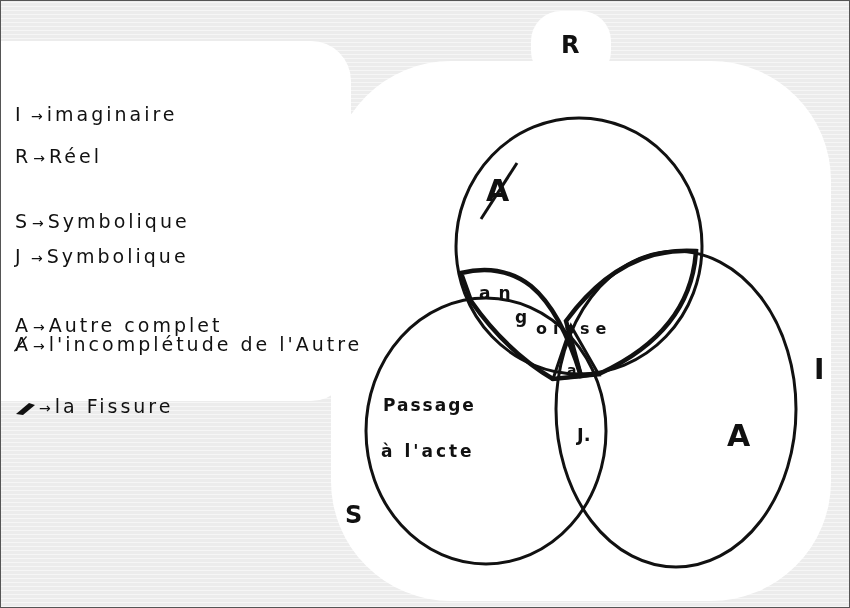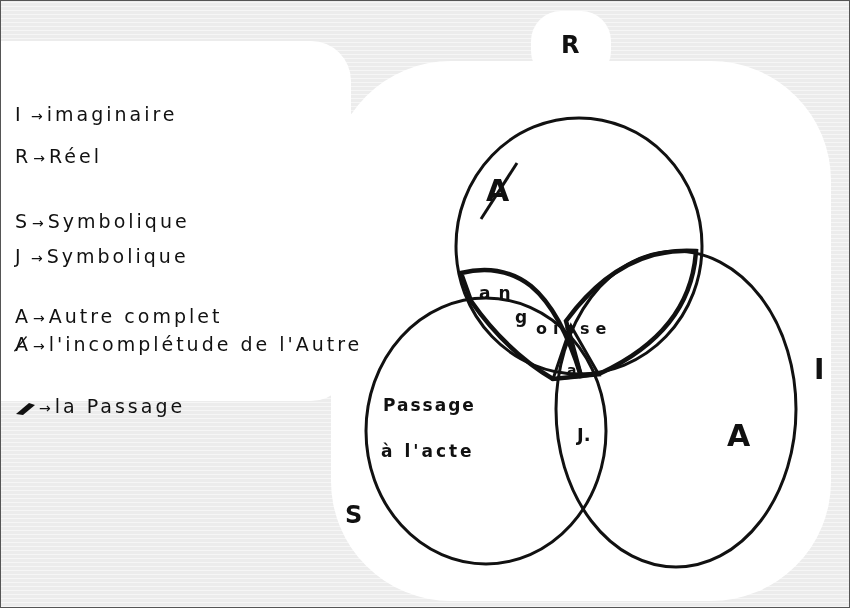--- a/index.html
+++ b/index.html
@@ -40,32 +40,32 @@
     </div>
     <div class="legend-item" style="top:48px;">
       <span class="sym">R</span><span class="arrow">→</span><span>Réel</span>
     </div>
     <div class="legend-item" style="top:113px;">
       <span class="sym">S</span><span class="arrow">→</span><span>Symbolique</span>
     </div>
     <div class="legend-item" style="top:148px;">
       <span class="sym">J</span><span class="arrow">→</span><span>Symbolique</span>
     </div>
-    <div class="legend-item" style="top:208px;">
+    <div class="legend-item" style="top:217px;">
       <span class="sym">A</span><span class="arrow">→</span><span>Autre complet</span>
     </div>
     <div class="legend-item" style="top:236px;">
       <span class="sym">A̸</span><span class="arrow">→</span><span>l'incomplétude de l'Autre</span>
     </div>
     <div class="legend-item" style="top:298px;">
       <span class="sym">
         <svg width="22" height="16" viewBox="0 0 22 16" style="position:relative;vertical-align:middle;">
           <path d="M1 14 L14 3 L20 5 L8 15 Z" fill="#111"></path>
         </svg>
-      </span><span class="arrow">→</span><span>la Passage</span>
+      </span><span class="arrow">→</span><span>la Fissure</span>
     </div>
   </div>
 
   <svg width="850" height="608" viewBox="0 0 850 608">
     <ellipse cx="578" cy="245" rx="123" ry="128" fill="none" stroke="#111" stroke-width="3"></ellipse>
     <ellipse cx="485" cy="430" rx="120" ry="133" fill="none" stroke="#111" stroke-width="3"></ellipse>
     <ellipse cx="675" cy="408" rx="120" ry="158" fill="none" stroke="#111" stroke-width="3"></ellipse>
 
     <path d="M460 272 Q500 262 530 285 Q560 310 580 375 L552 378 Q505 350 470 300 Z" fill="none" stroke="#111" stroke-width="4.5"></path>
     <path d="M565 320 Q620 245 695 250 Q690 330 600 372 L580 375 Z" fill="none" stroke="#111" stroke-width="4.5"></path>

